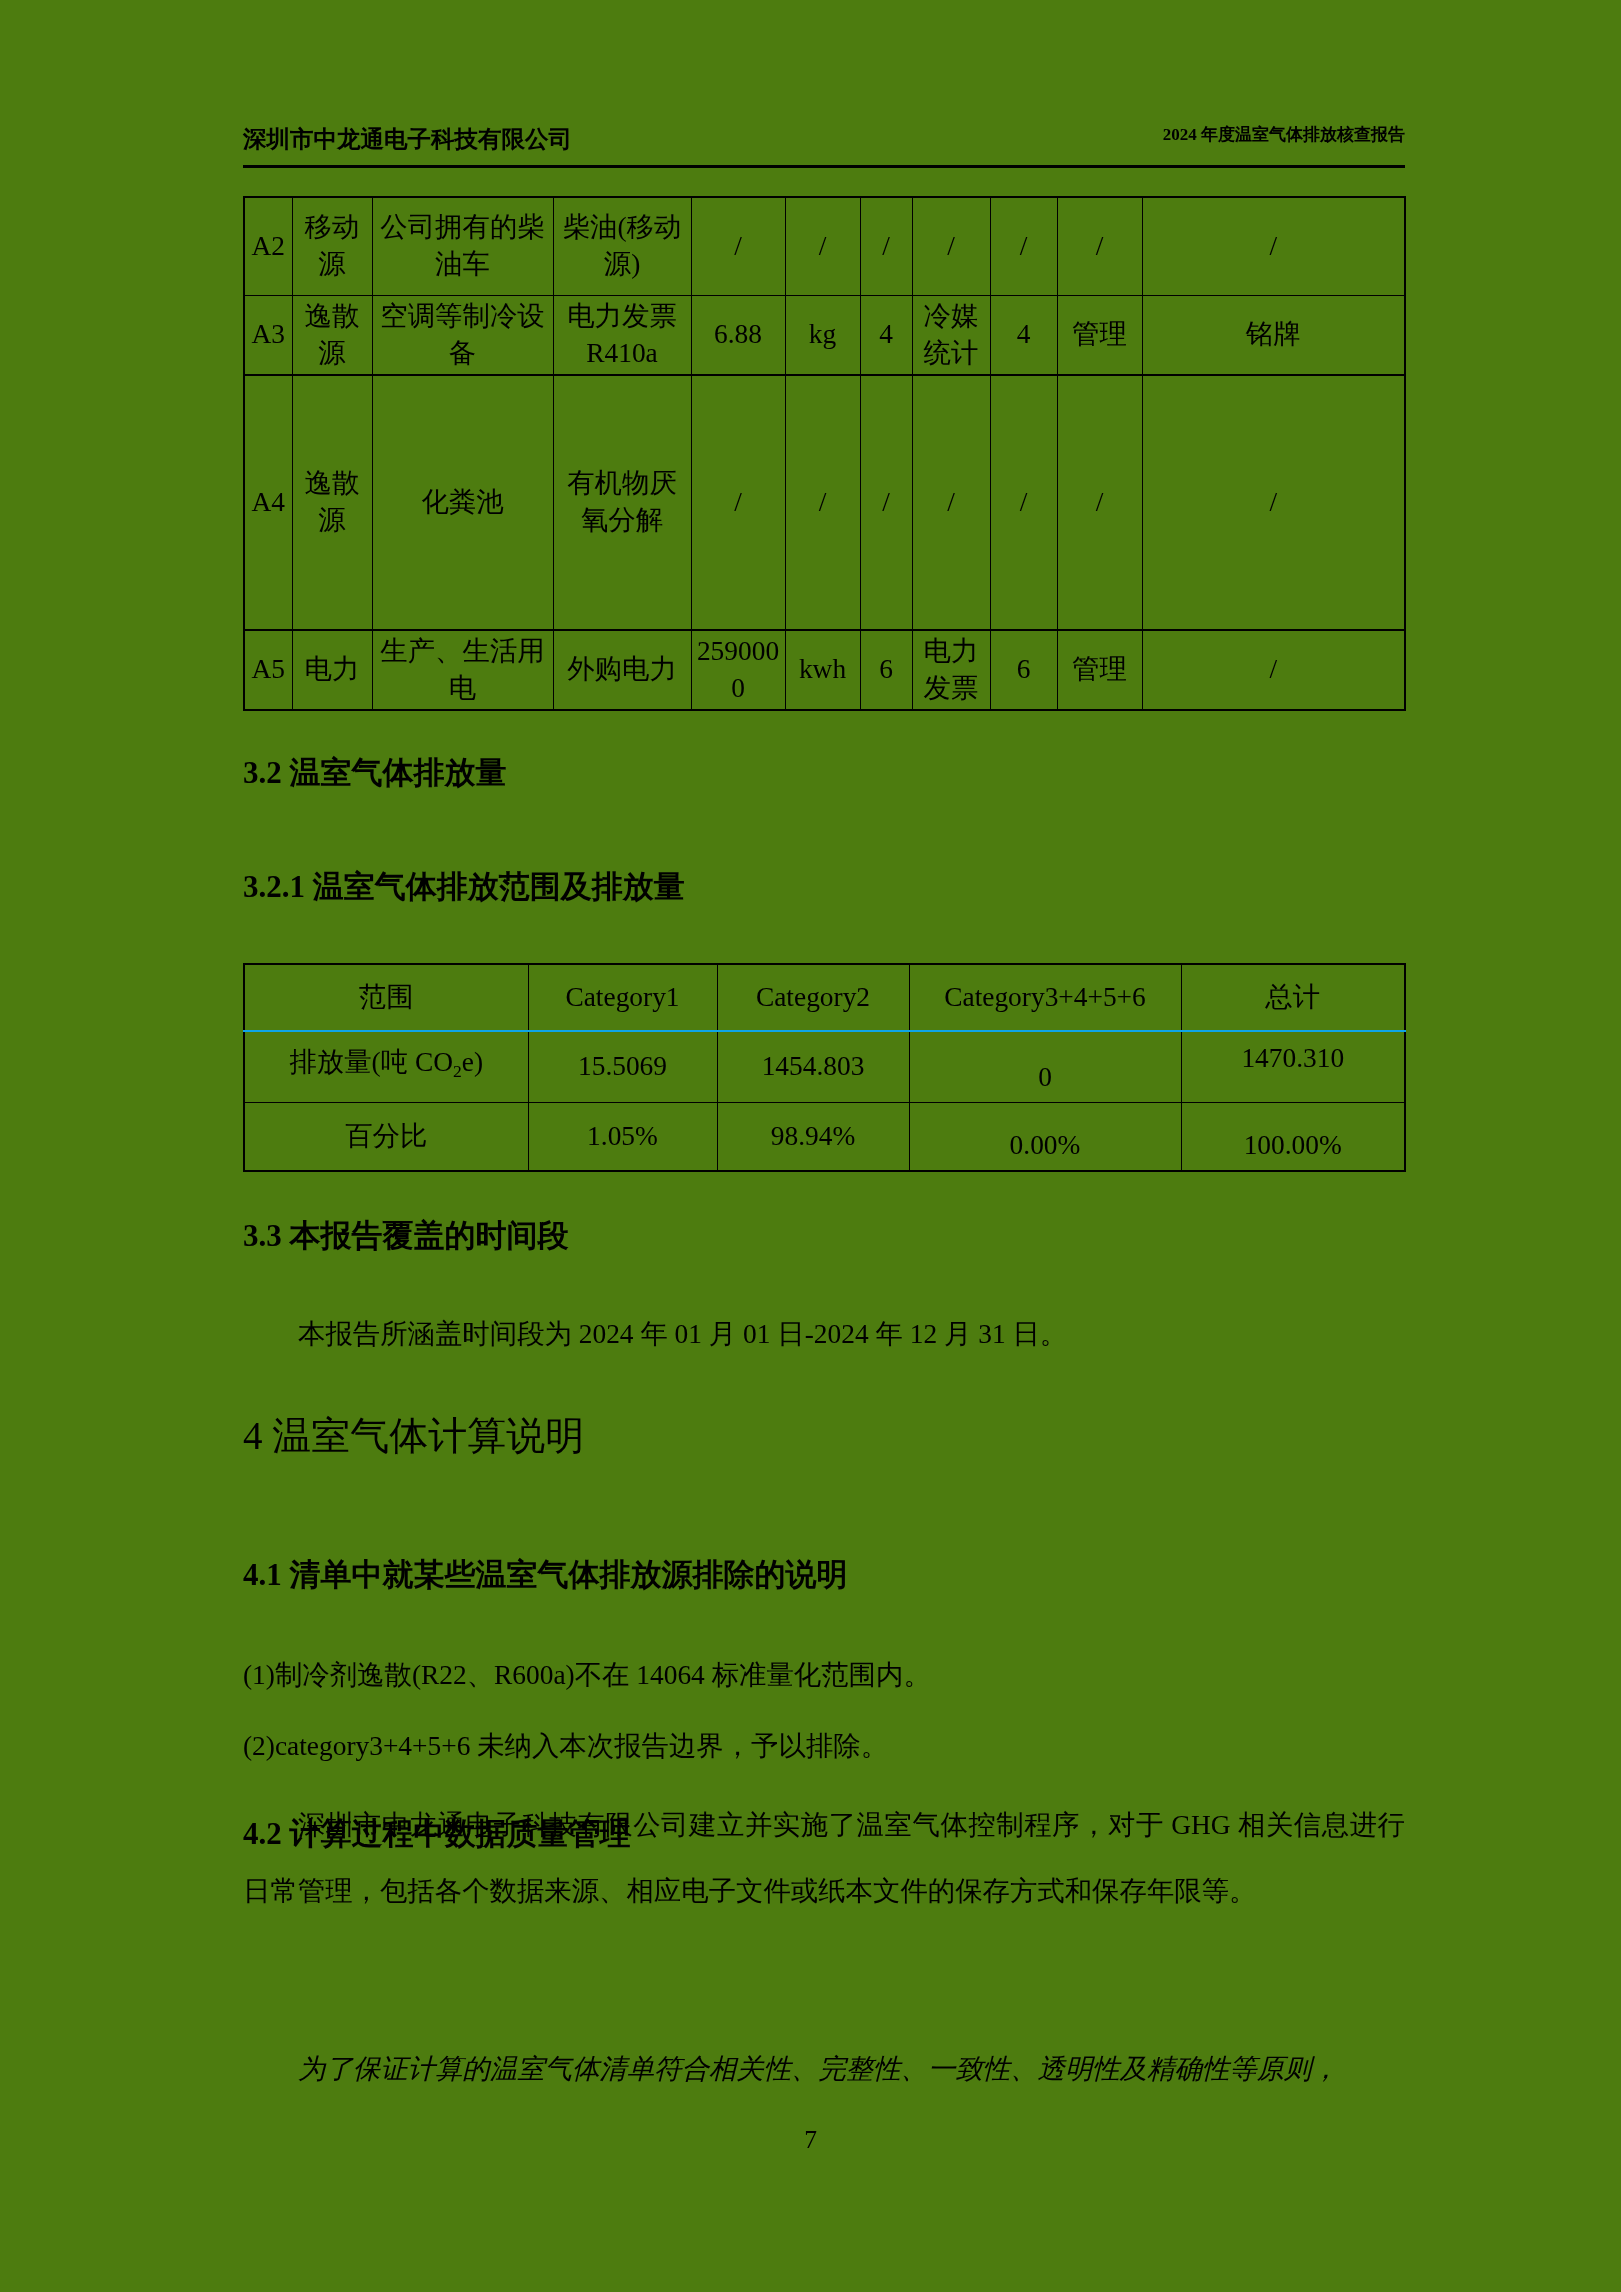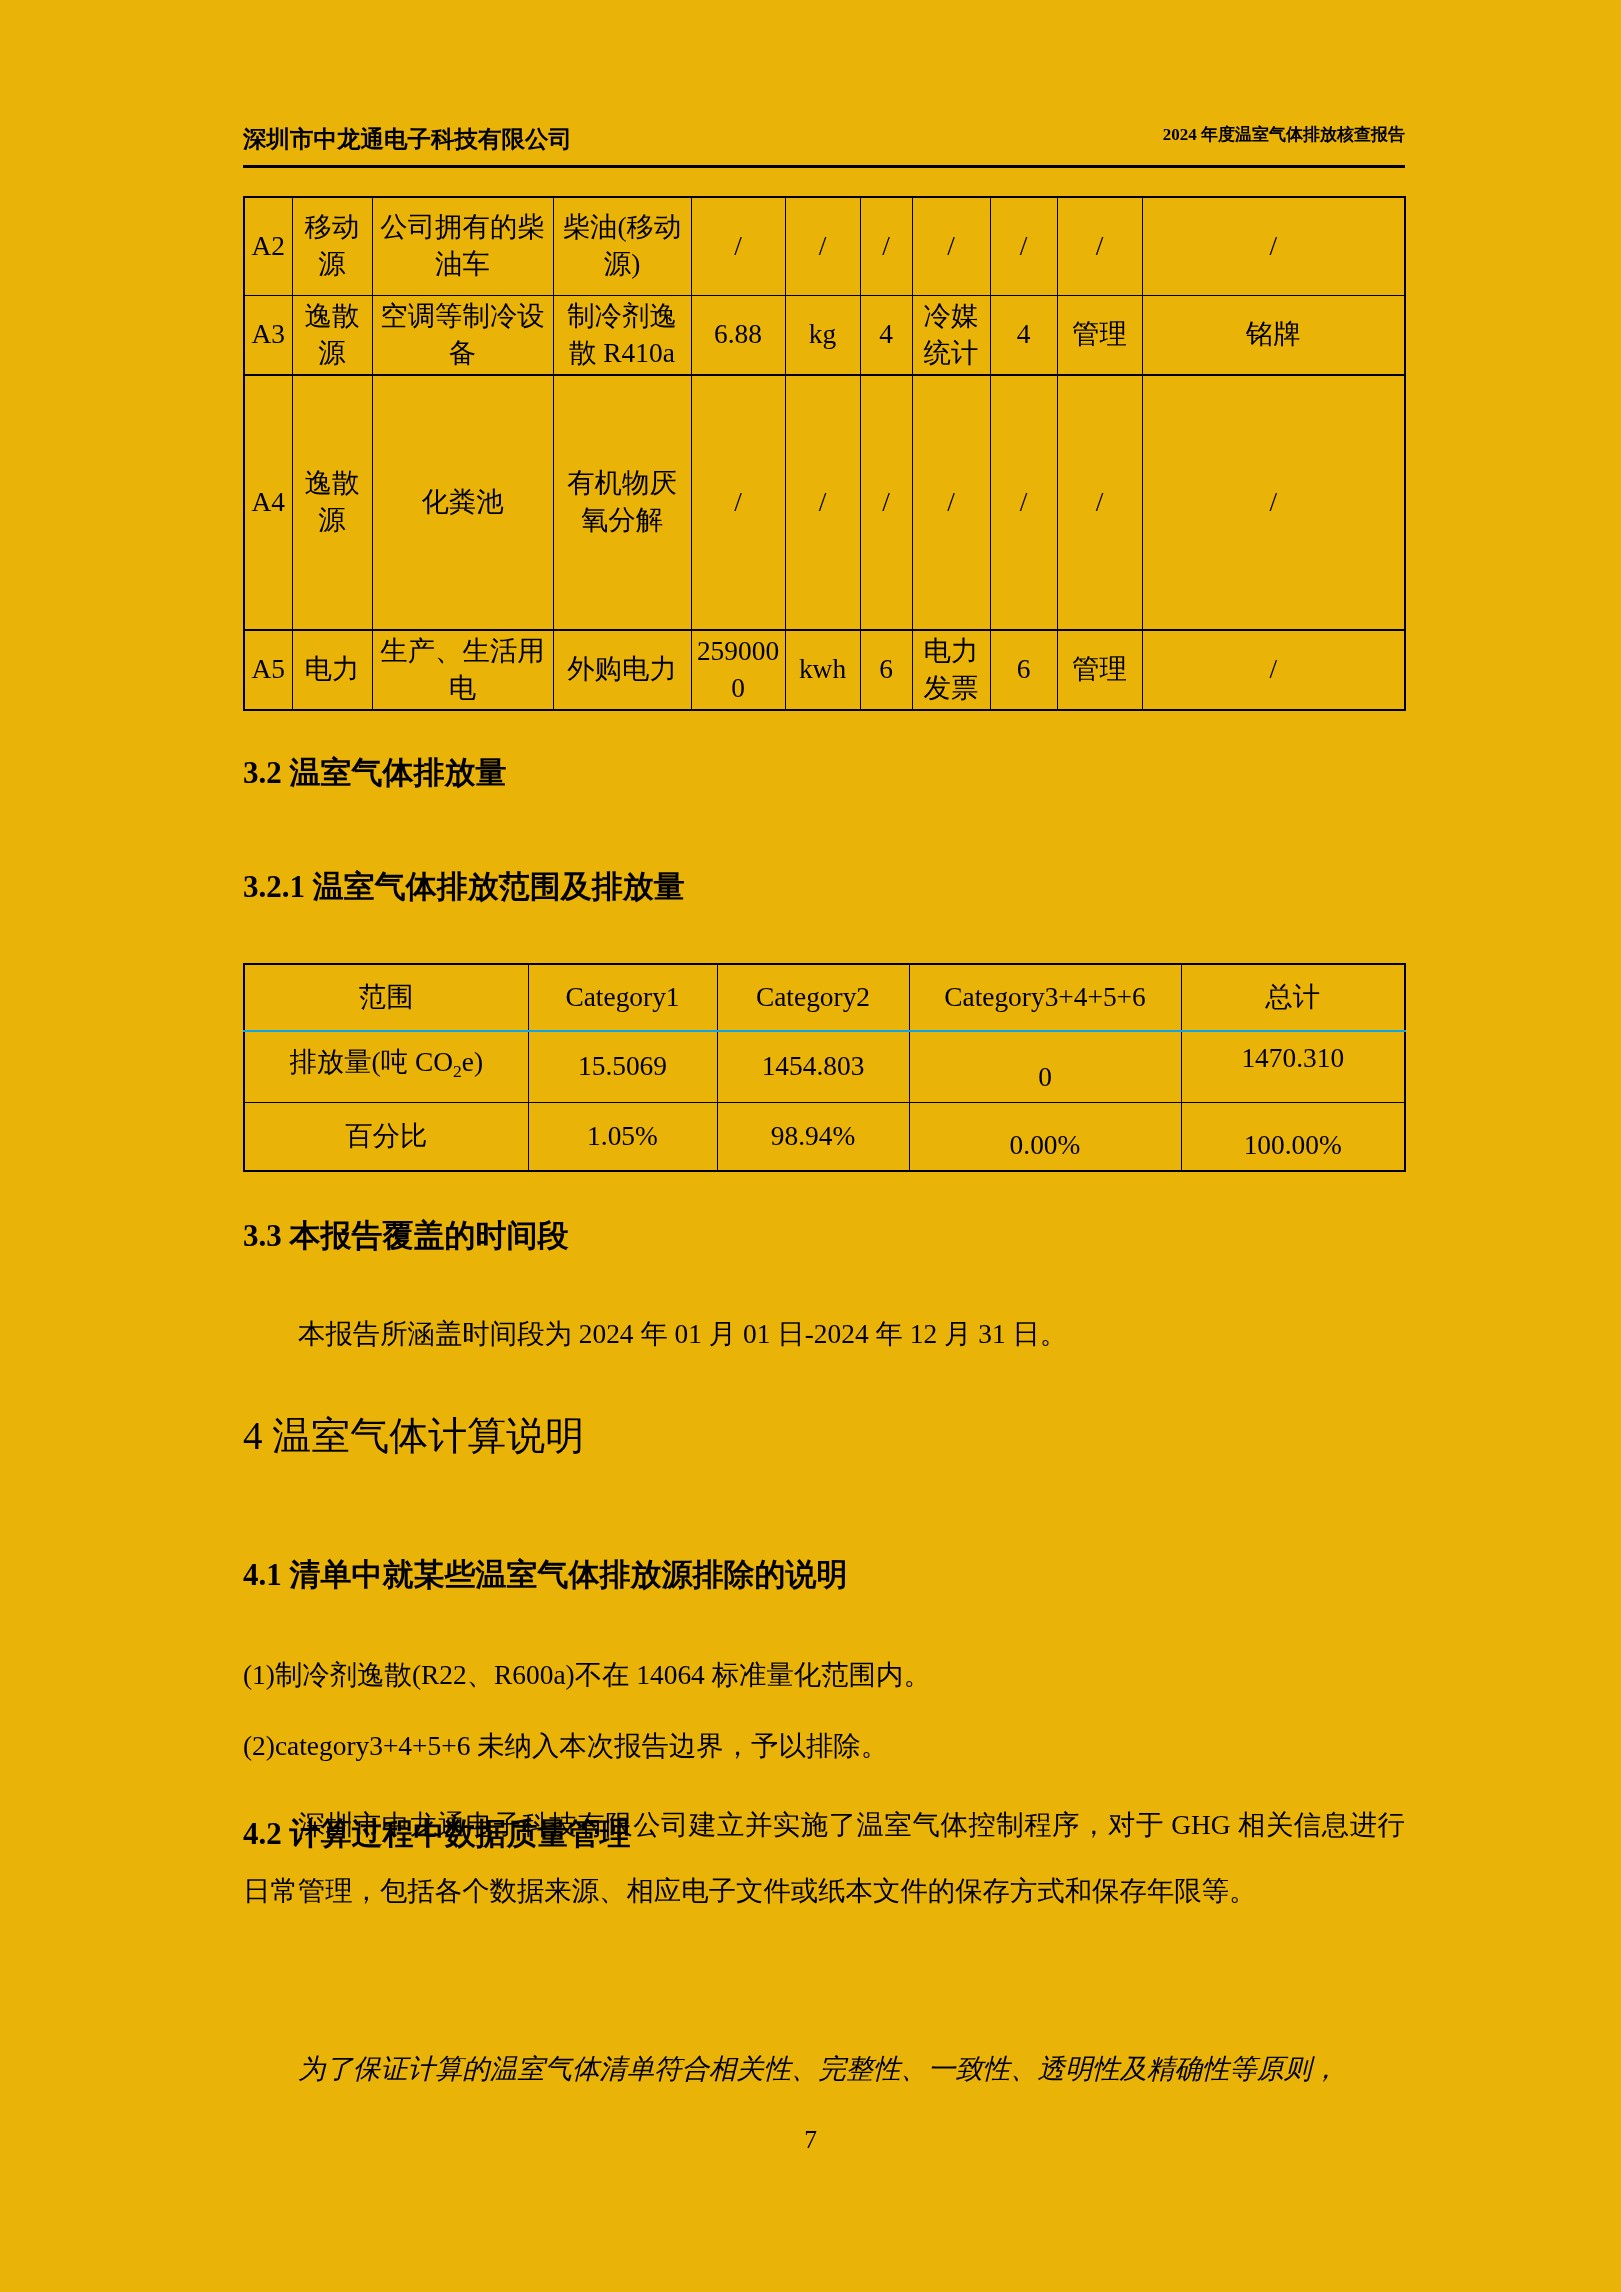--- a/index.html
+++ b/index.html
@@ -1,18 +1,18 @@
 <!DOCTYPE html>
 <html><head>
 <meta charset="utf-8">
 <style>
   html,body { margin:0; padding:0; background:#ffffff; }
   .page {
     position:relative; width:1621px; height:2293px; overflow:hidden;
-    background:#eab308; color:#000;
+    background:#4d7c0f; color:#000;
     font-family:"Liberation Serif","DejaVu Serif",serif;
   }
   
   .header-left  { position:absolute; left:243px; top:123px; font-size:23.5px; font-weight:700; white-space:nowrap; }
   .header-right { position:absolute; left:243px; top:123px; width:1162px; text-align:right; font-size:17px; font-weight:700; white-space:nowrap; }
   .header-rule  { position:absolute; left:243px; top:165px; width:1162px; height:2.9px; background:#000; }
   
   .t1 {
     position:absolute; left:243px; top:196px; width:1162px;
     border-collapse:collapse; table-layout:fixed; font-size:27.4px;
@@ -93,21 +93,21 @@
       <td>/</td>
       <td>/</td>
       <td>/</td>
       <td>/</td>
       <td>/</td>
     </tr>
     <tr class="r-a3">
       <td>A3</td>
       <td>逸散源</td>
       <td>空调等制冷设备</td>
-      <td>制冷剂逸散 R410a</td>
+      <td>电力发票 R410a</td>
       <td>6.88</td>
       <td>kg</td>
       <td>4</td>
       <td>冷媒统计</td>
       <td>4</td>
       <td>管理</td>
       <td>铭牌</td>
     </tr>
     <tr class="r-a4 hthick">
       <td>A4</td>

